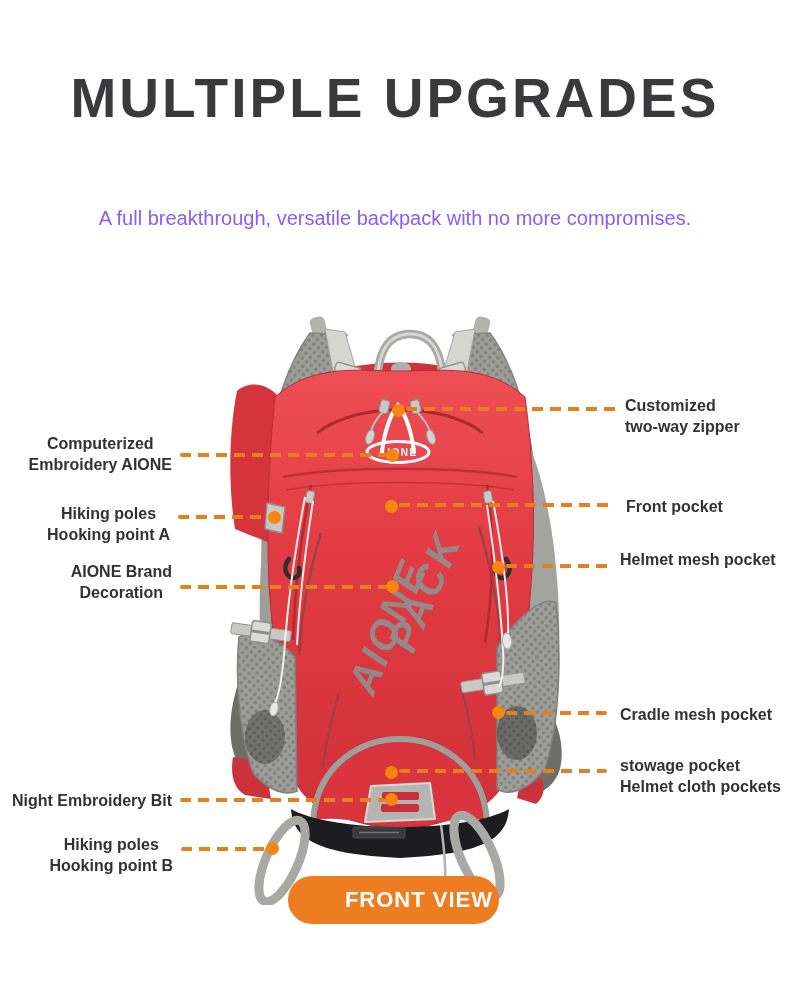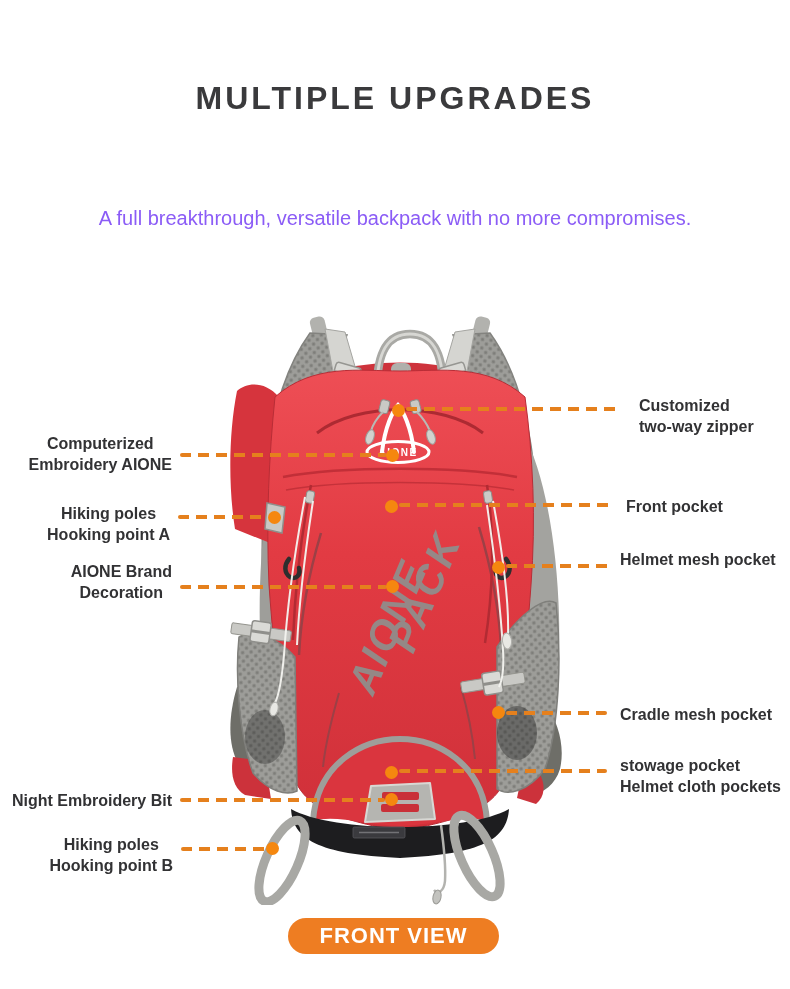--- a/index.html
+++ b/index.html
@@ -3,21 +3,21 @@
 <meta charset="utf-8">
 <style>
   html,body { margin:0; padding:0; background:#ffffff; }
   .page {
     position:relative; width:790px; height:989px; background:#ffffff;
     font-family:"Liberation Sans","DejaVu Sans",sans-serif; overflow:hidden;
   }
   .title {
     position:absolute; top:72px; left:0; width:790px; margin:0;
     text-align:center; color:#3a3a3c; font-weight:700;
-    font-size:32px; letter-spacing:3px; line-height:53px;
+    font-size:55px; letter-spacing:3px; line-height:53px;
   }
   .title span { display:block; }
   .subtitle {
     position:absolute; top:207px; left:0; width:790px; margin:0;
     text-align:center; color:#8b5cf6; font-size:20px; font-weight:400;
   }
   .callout { position:static; }
   .co {
     position:absolute; font-size:16px; font-weight:700; color:#323234;
     line-height:21px; white-space:nowrap;
@@ -27,24 +27,24 @@
   .co-r { text-align:left; }
   .dash {
     position:absolute; height:4px; border-radius:2px;
     background-image:repeating-linear-gradient(90deg,#E5801D 0 11px,transparent 11px 18px);
   }
   .dot {
     position:absolute; width:13px; height:13px; border-radius:50%;
     background:#F5870F;
   }
   .view-btn {
-    position:absolute; left:288px; top:918px; width:211px; height:36px;
+    position:absolute; left:288px; top:876px; width:211px; height:48px;
     border:none; border-radius:24px; background:#EE7D22; color:#ffffff;
     font-size:22px; font-weight:700; letter-spacing:1px;
-    font-family:"Liberation Sans","DejaVu Sans",sans-serif; cursor:pointer;
+    font-family:"Liberation Sans","DejaVu Sans",sans-serif; cursor:pointer;text-align:right;
   }
   .figure-svg { position:absolute; left:225px; top:305px; }
 </style>
 </head>
 <body>
 
 <div class="page">
 
   <h1 class="title">
     <span>MULTIPLE UPGRADES</span>
@@ -223,21 +223,21 @@
   <div class="callout">
     <div class="co co-l" style="top:834px;right:617px">
       <span>Hiking poles</span>
       <span>Hooking point B</span>
     </div>
     <div class="dash" style="top:847px;left:181px;width:85px"></div>
     <div class="dot" style="top:842px;left:266px"></div>
   </div>
 
   <div class="callout">
-    <div class="co co-r" style="top:395px;left:639px">
+    <div class="co co-r" style="top:395px;left:625px">
       <span>Customized</span>
       <span>two-way zipper</span>
     </div>
     <div class="dash" style="top:407px;left:406px;width:211px"></div>
     <div class="dot" style="top:404px;left:392px"></div>
   </div>
 
   <div class="callout">
     <div class="co co-r" style="top:496px;left:626px">
       <span>Front pocket</span>

